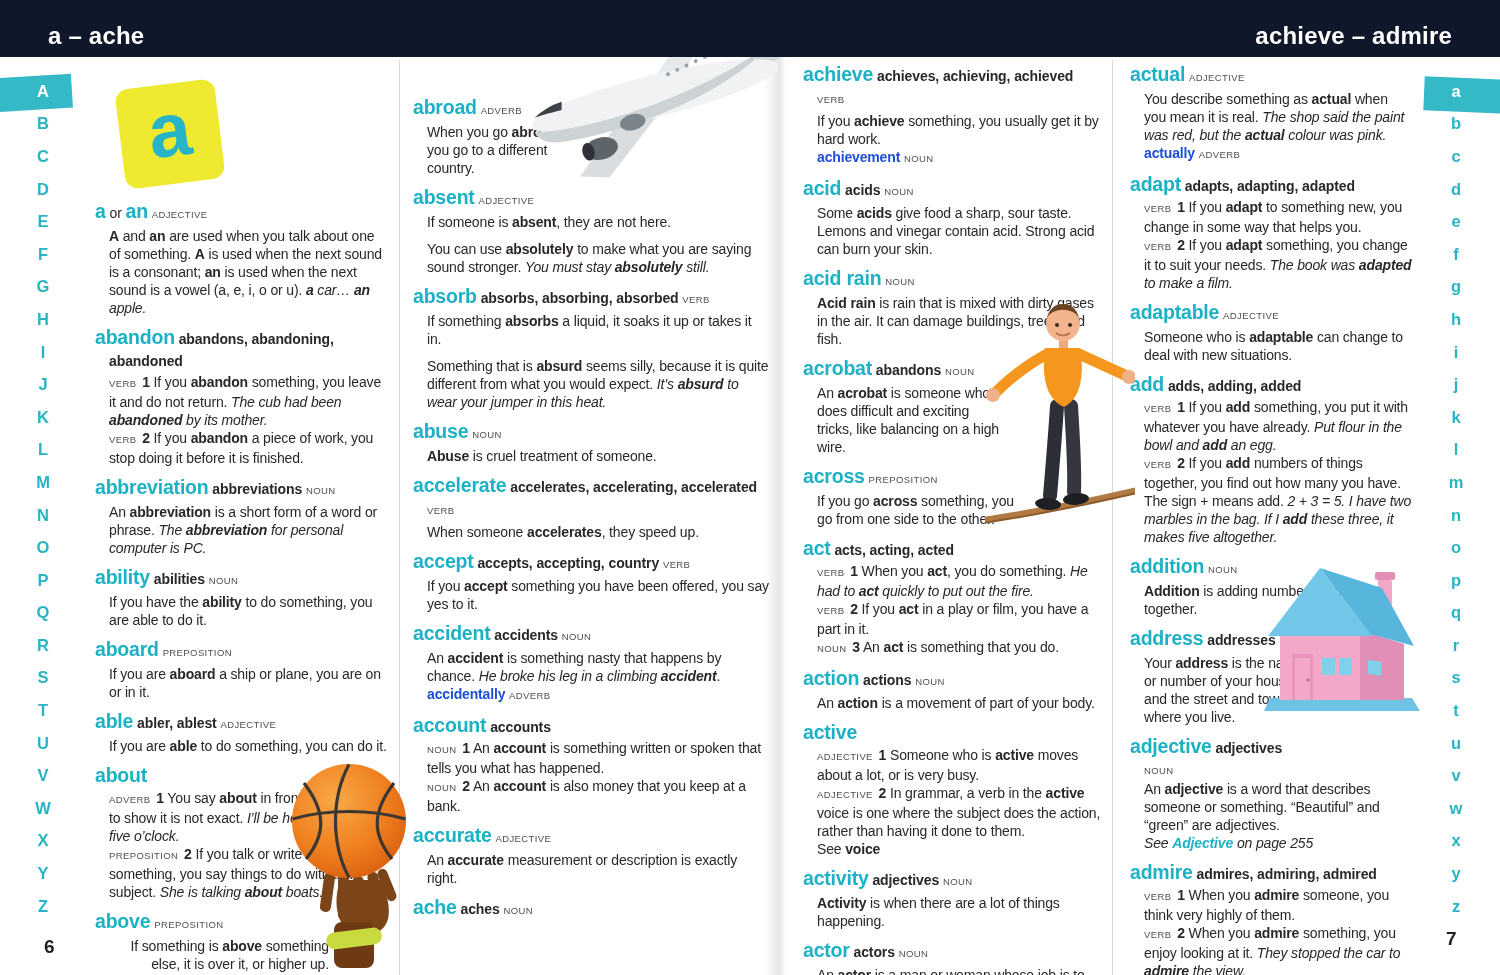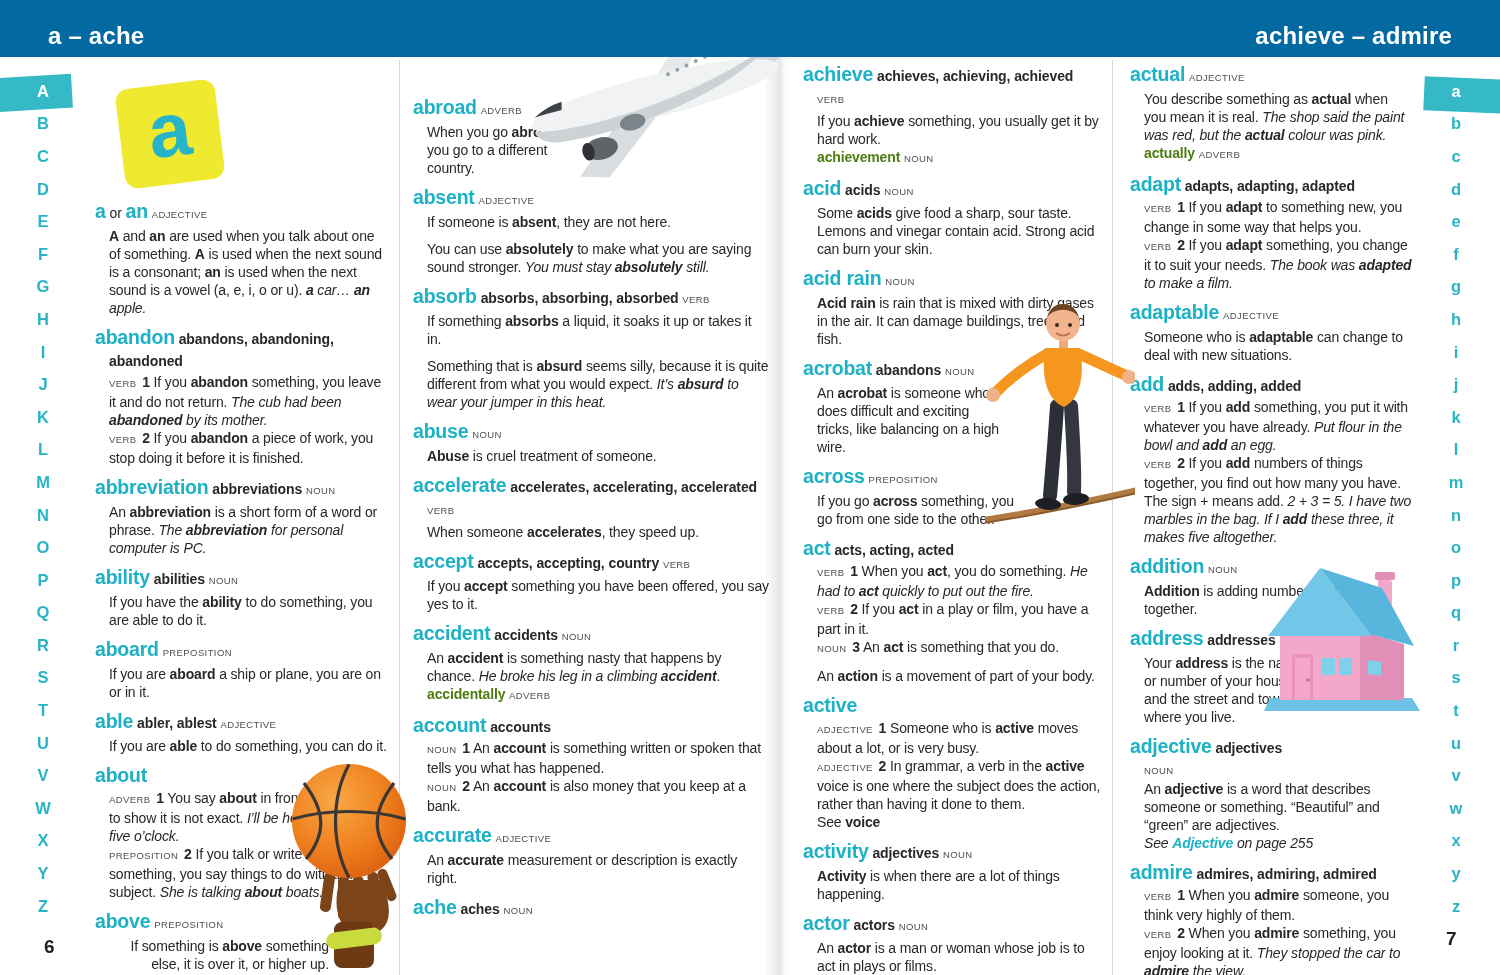--- a/index.html
+++ b/index.html
@@ -7,21 +7,21 @@
     width:1500px;height:975px;position:relative;overflow:hidden;
     background:#ffffff;
     font-family:"Liberation Sans", sans-serif;
     color:#2b2627;
   }
   .page{position:absolute;inset:0;}
 
   
   .header-bar{
     position:absolute;left:0;top:0;width:1500px;height:57px;
-    background:#0369a1;z-index:6;
+    background:#0f172a;z-index:6;
     display:flex;justify-content:space-between;align-items:flex-end;
     padding:0 48px 7px 48px;box-sizing:border-box;
     color:#ffffff;font-size:24px;font-weight:700;letter-spacing:.2px;
   }
 
   
   .col-rule{position:absolute;top:60px;bottom:0;width:1px;background:#d9dadb;z-index:1;}
   .rule-1{left:399px;}
   .rule-2{left:1112px;}
   .spine{
@@ -70,21 +70,21 @@
   }
   .bodyline{
     margin:0;padding-left:14px;font-size:14px;line-height:18px;letter-spacing:-.15px;
   }
   .tk-hw{font-size:19.5px;font-weight:700;color:#1cb1c4;letter-spacing:-.2px;}
   .head .plain{font-weight:400;}
   .tk-sc{font-size:9.5px;font-weight:400;color:#4e4f53;letter-spacing:.4px;margin-right:2px;}
   .b{font-weight:700;}
   .i{font-style:italic;}
   .bi{font-weight:700;font-style:italic;}
-  .tk-teal{color:#4d7c0f;font-weight:700;}
+  .tk-teal{color:#1d4ed8;font-weight:700;}
   .tk-tealit{color:#1cb1c4;font-weight:700;font-style:italic;}
 
   
   .entry-abroad{width:168px;}
   .entry-above .bodyline{max-width:220px;text-align:right;}
   .entry-acrobat{width:205px;}
   .entry-across{width:222px;}
   .entry-address .bodyline{max-width:168px;}
   .entry-adjective .body-1{max-width:250px;}
 
@@ -285,20 +285,21 @@
         <div class="head"><span class="tk-hw">across</span> <span class="tk-sc">PREPOSITION</span></div>
         <p class="bodyline body-0">If you go <span class="b">across</span> something, you go from one side to the other.</p>
       </div>
       <div class="entry entry-act">
         <div class="head"><span class="tk-hw">act</span> <span class="b">acts, acting, acted</span></div>
         <p class="bodyline body-0"><span class="tk-sc">VERB</span> <span class="b">1</span> When you <span class="b">act</span>, you do something. <span class="i">He had to</span> <span class="bi">act</span> <span class="i">quickly to put out the fire.</span></p>
         <p class="bodyline body-1"><span class="tk-sc">VERB</span> <span class="b">2</span> If you <span class="b">act</span> in a play or film, you have a part in it.</p>
         <p class="bodyline body-2"><span class="tk-sc">NOUN</span> <span class="b">3</span> An <span class="b">act</span> is something that you do.</p>
       </div>
       <div class="entry entry-action">
+        <div class="head"><span class="tk-hw">action</span> <span class="b">actions</span> <span class="tk-sc">NOUN</span></div>
         <p class="bodyline body-0">An <span class="b">action</span> is a movement of part of your body.</p>
       </div>
       <div class="entry entry-active">
         <div class="head"><span class="tk-hw">active</span></div>
         <p class="bodyline body-0"><span class="tk-sc">ADJECTIVE</span> <span class="b">1</span> Someone who is <span class="b">active</span> moves about a lot, or is very busy.</p>
         <p class="bodyline body-1"><span class="tk-sc">ADJECTIVE</span> <span class="b">2</span> In grammar, a verb in the <span class="b">active</span> voice is one where the subject does the action, rather than having it done to them.</p>
         <p class="bodyline body-2">See <span class="b">voice</span></p>
       </div>
       <div class="entry entry-activity">
         <div class="head"><span class="tk-hw">activity</span> <span class="b">adjectives</span> <span class="tk-sc">NOUN</span></div>

